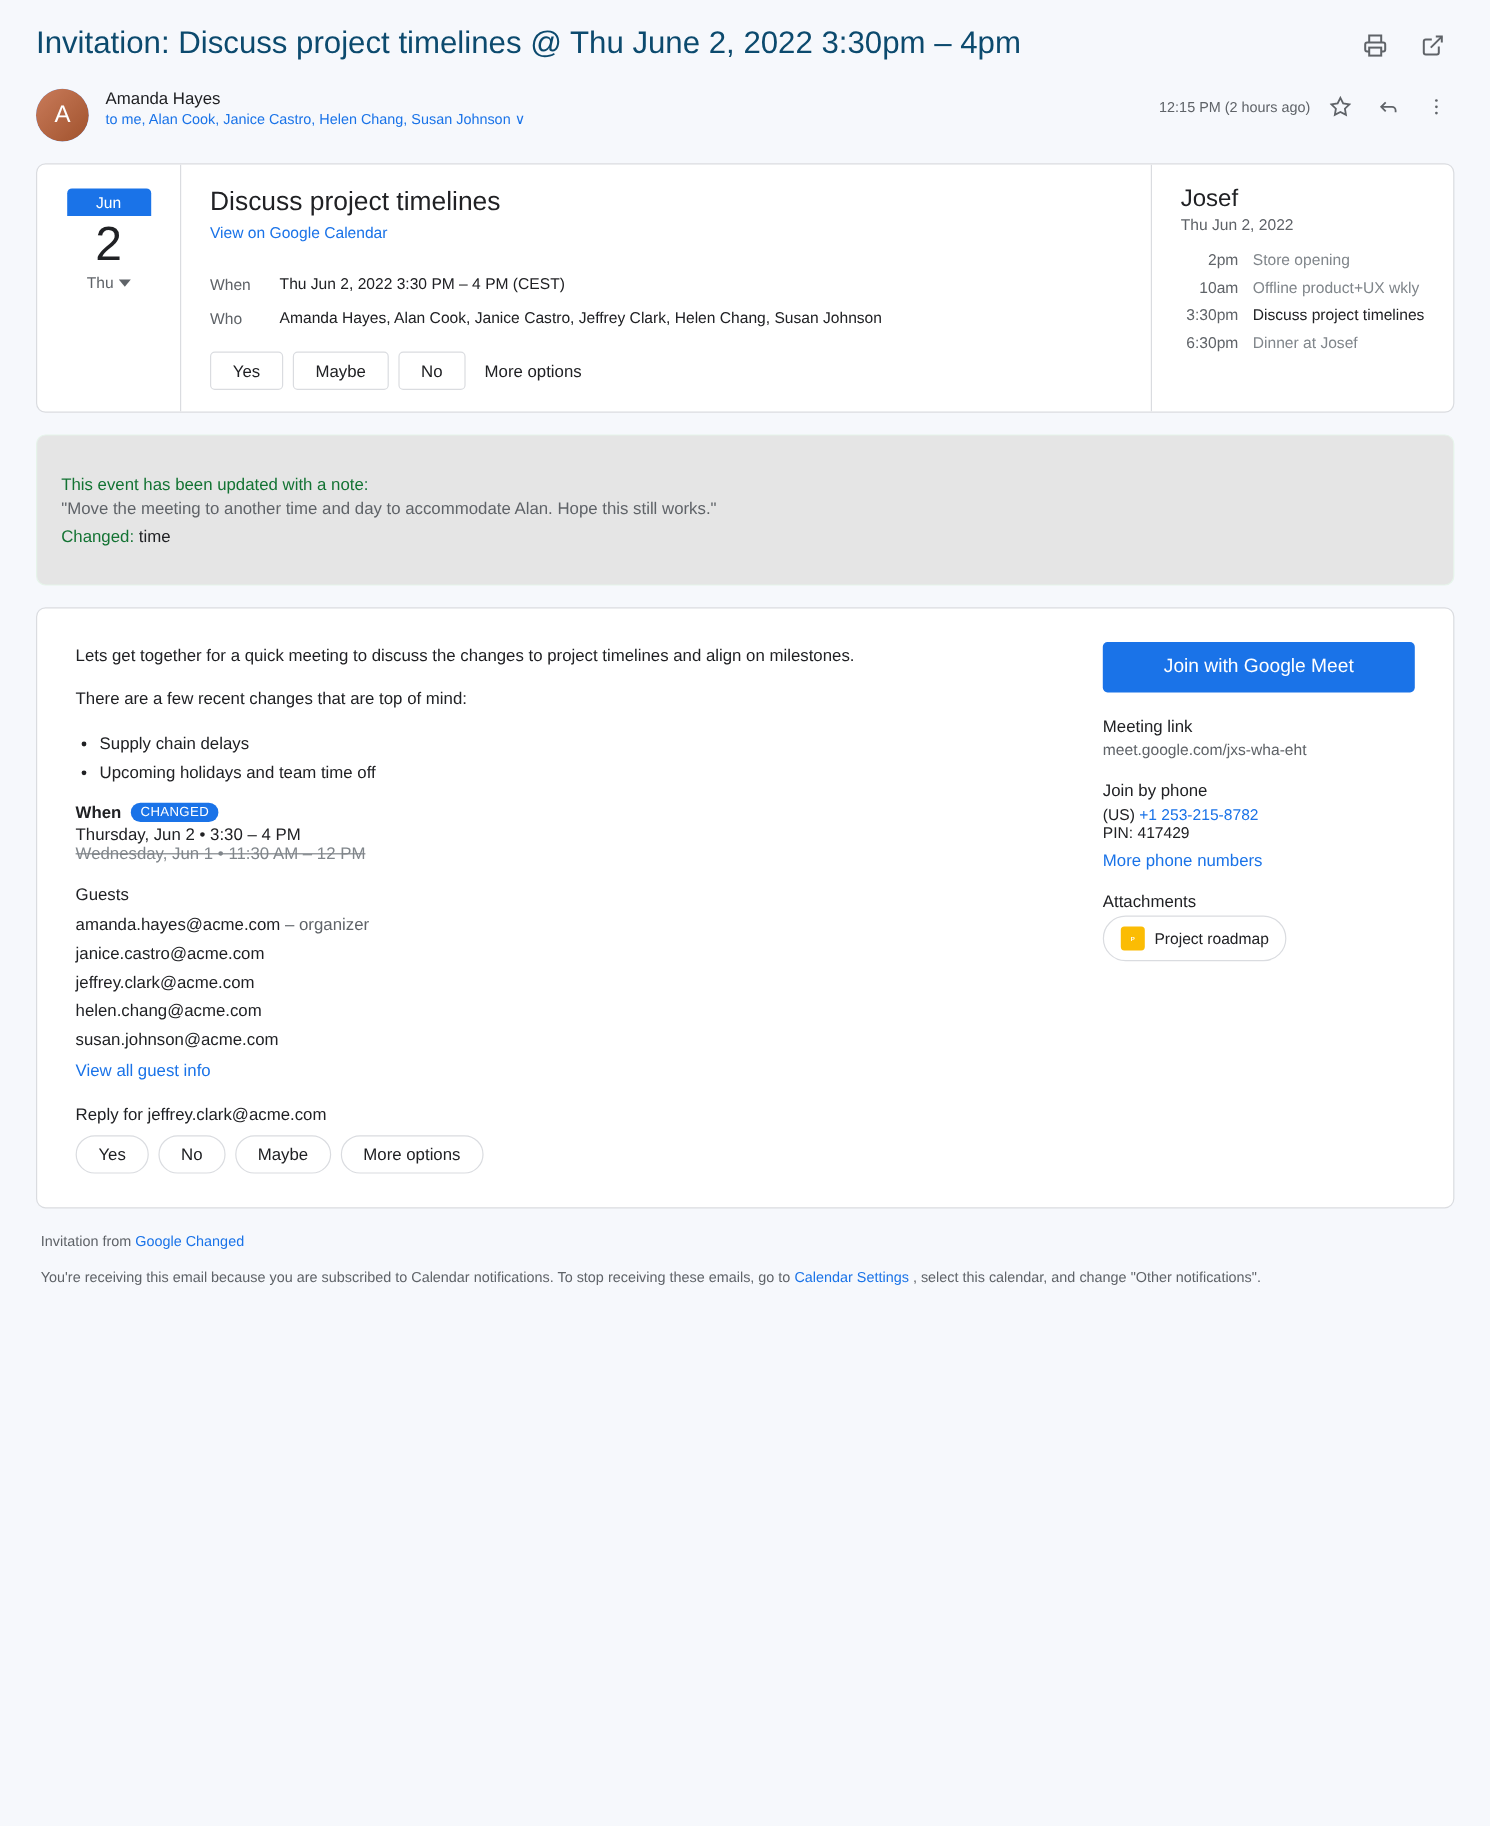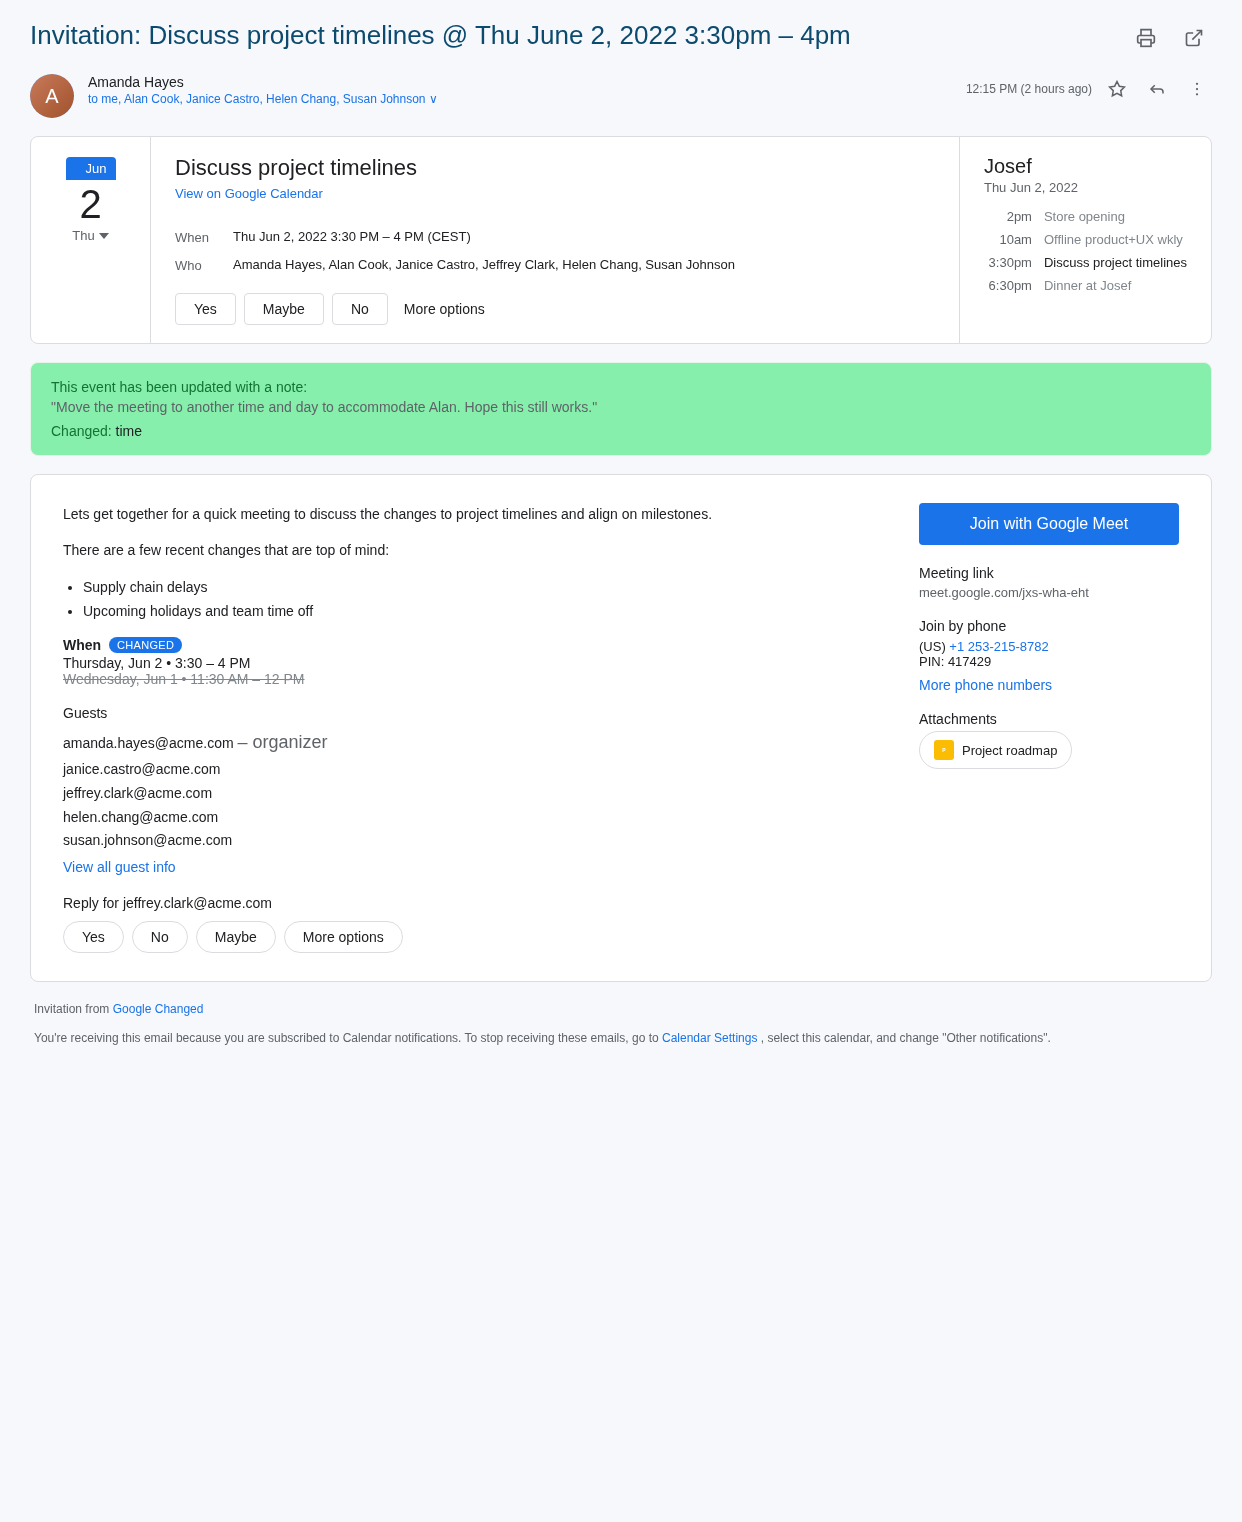--- a/index.html
+++ b/index.html
@@ -130,21 +130,21 @@
       padding: 20px 10px;
     }
 
     .cal-month {
       background: #1a73e8;
       color: white;
       font-size: 13px;
       font-weight: 500;
       padding: 4px 20px;
       border-radius: 4px 4px 0 0;
-      width: 50px;
+      width: 70px;
       text-align: center;
     }
 
     .cal-day {
       font-size: 40px;
       font-weight: 300;
       color: #202124;
       line-height: 1;
       margin: 4px 0;
     }
@@ -269,22 +269,22 @@
       font-size: 13px;
     }
 
     .agenda-event.dim { color: #80868b; }
     .agenda-event.bold { font-weight: 500; color: #202124; }
 
     
     .update-notice {
       border: 1px solid #e6f4ea;
       border-radius: 8px;
-      background: #86efac;
-      padding: 16px 20px;
+      background: #e5e5e5;
+      padding: 32px 20px;
       margin-bottom: 18px;
     }
 
     .update-notice-title {
       color: #137333;
       font-weight: 500;
       font-size: 14px;
       margin-bottom: 4px;
     }
 
@@ -387,21 +387,21 @@
     }
 
     .guest-email {
       font-size: 14px;
       color: #202124;
       line-height: 1.7;
     }
 
     .organizer-label {
       color: #5f6368;
-      font-size: 18px;
+      font-size: 14px;
     }
 
     .view-guest-link {
       color: #1a73e8;
       font-size: 14px;
       cursor: pointer;
       font-weight: 500;
       text-decoration: none;
     }
 

